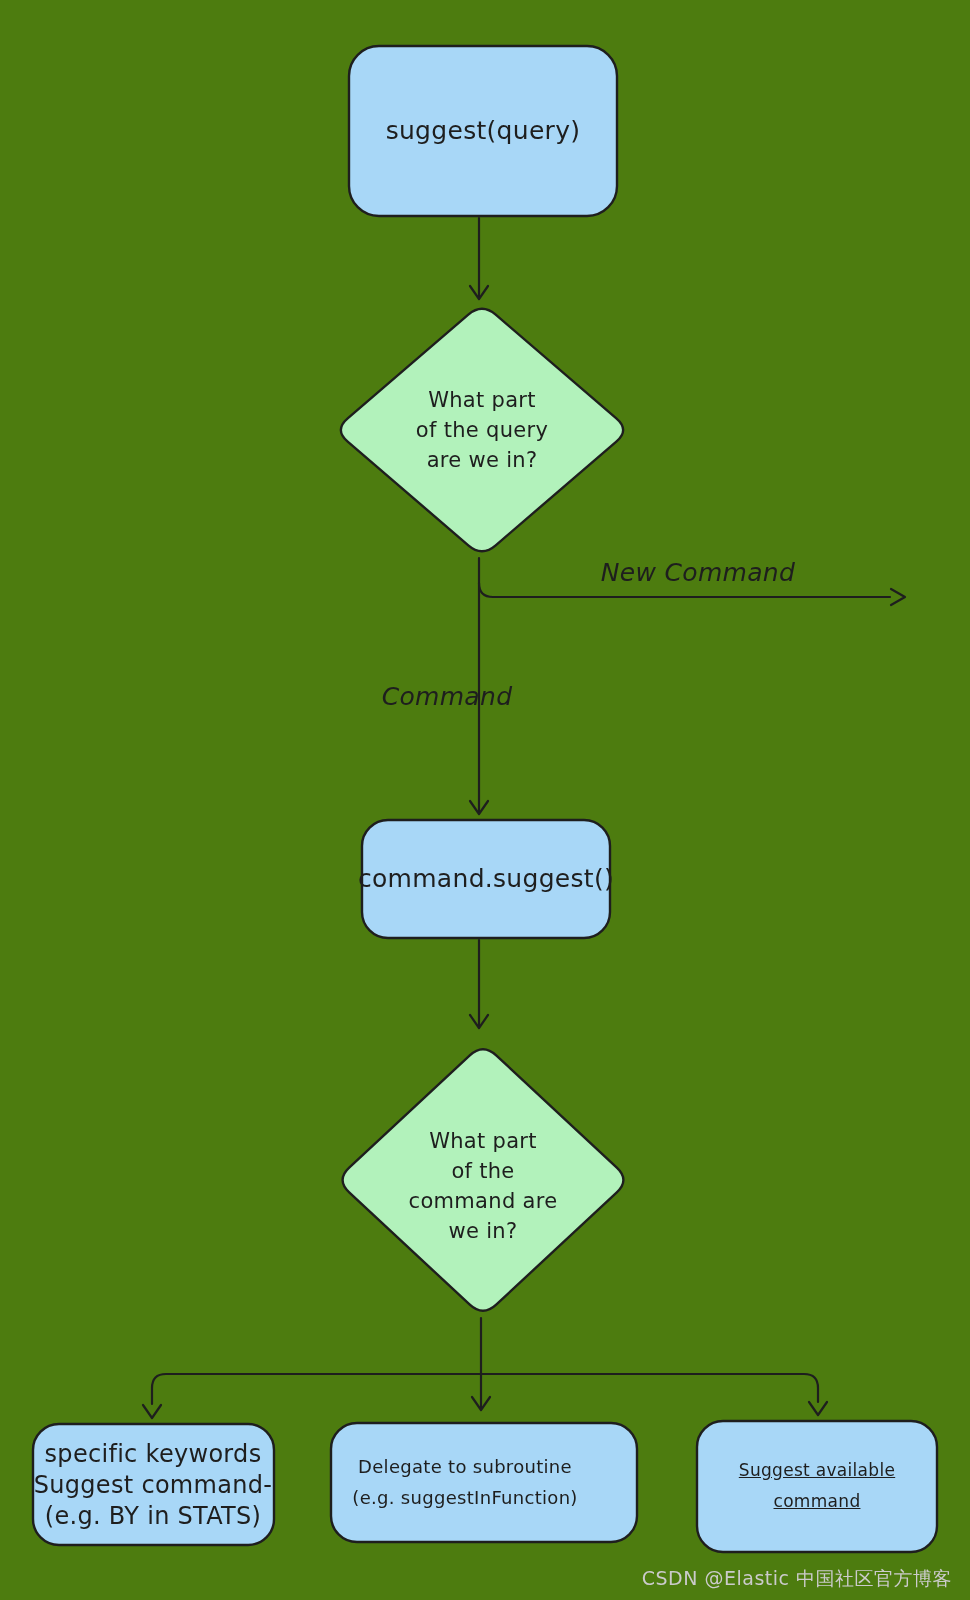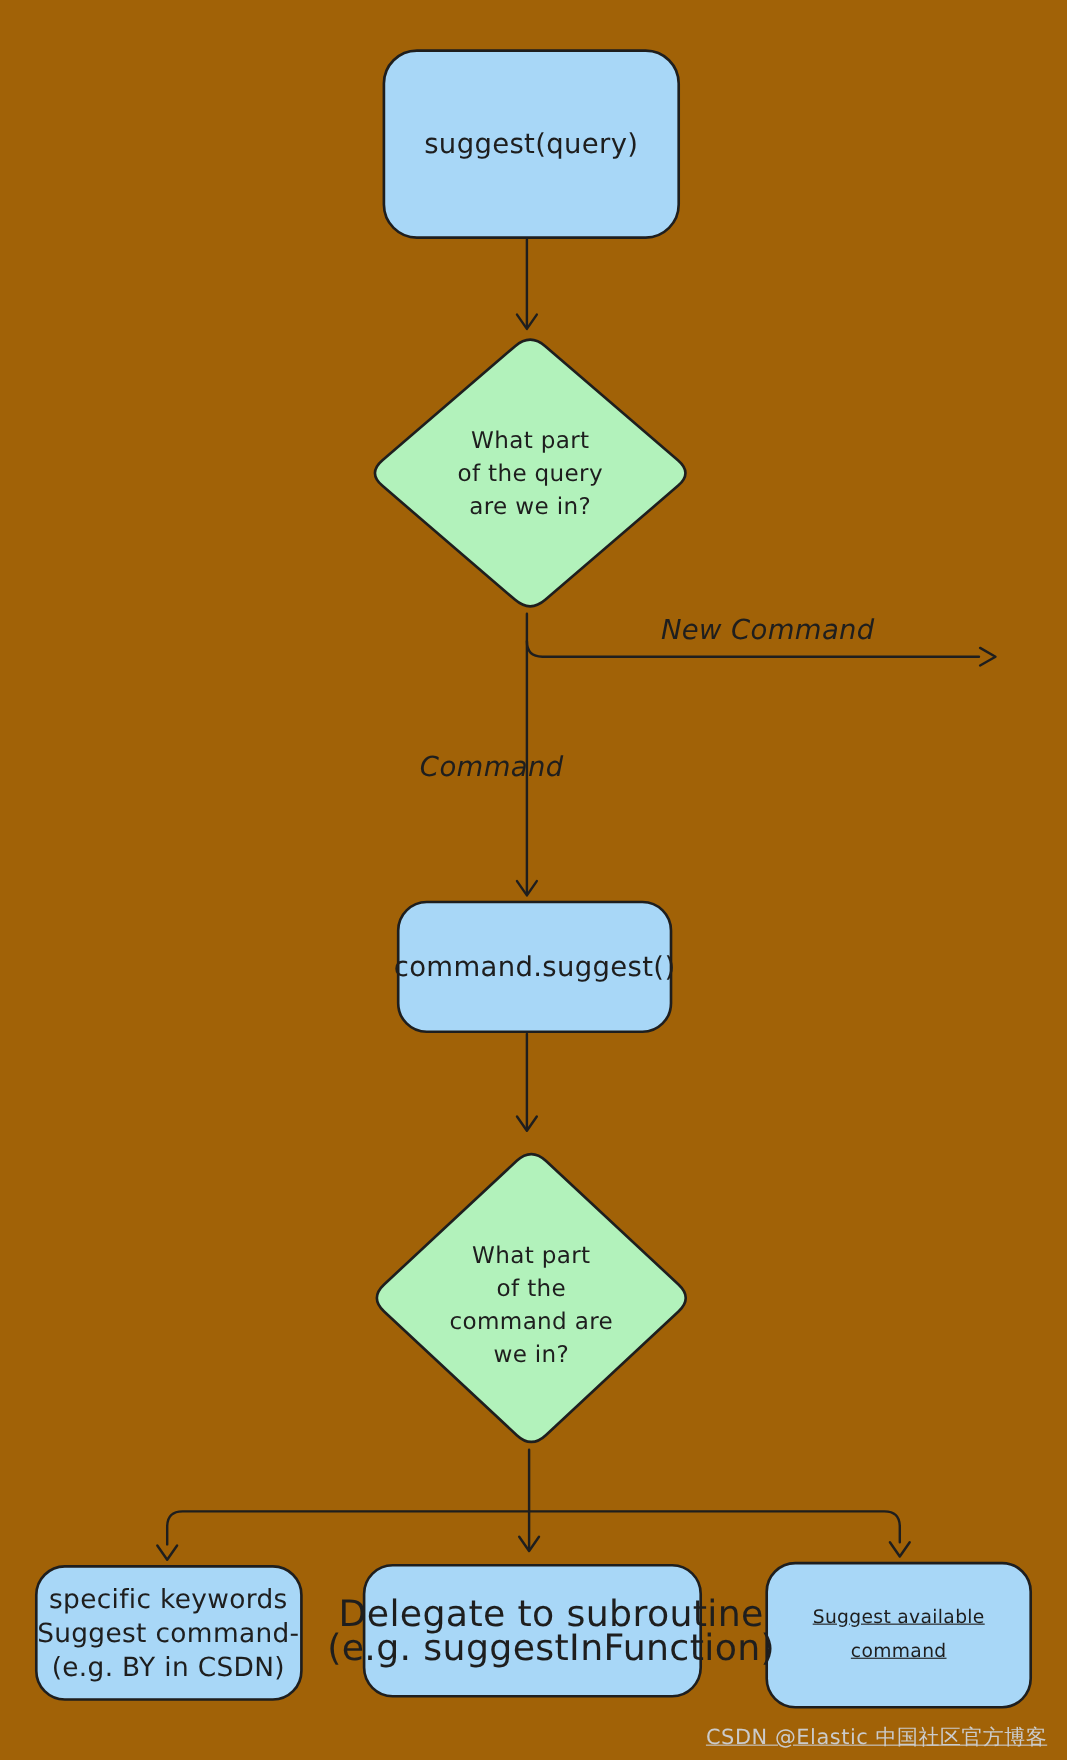--- a/index.html
+++ b/index.html
@@ -4,21 +4,21 @@
 <style>
   html, body {
     margin: 0;
     padding: 0;
     background: #ffffff;
   }
   #canvas {
     position: relative;
     width: 970px;
     height: 1600px;
-    background: #a16207;
+    background: #4d7c0f;
     overflow: hidden;
     font-family: "DejaVu Sans", sans-serif;
     color: #1e1e1e;
   }
   #diagram-svg {
     position: absolute;
     left: 0;
     top: 0;
   }
   .shape {
@@ -114,28 +114,28 @@
   <div class="label diamond-text" style="left:483px; top:1186px;">
     <div>What part</div>
     <div>of the</div>
     <div>command are</div>
     <div>we in?</div>
   </div>
 
   <div class="label small-node" style="left:153px; top:1485px;">
     <div>specific keywords</div>
     <div>Suggest command-</div>
-    <div>(e.g. BY in CSDN)</div>
+    <div>(e.g. BY in STATS)</div>
   </div>
 
-  <div class="label small-node" style="left:496px; top:1482px; font-size:33px;padding-left:10px;">
+  <div class="label small-node" style="left:460px; top:1482px; font-size:18px;padding-left:10px;">
     <div>Delegate to subroutine</div>
     <div>(e.g. suggestInFunction)</div>
   </div>
 
   <div class="label small-node" style="left:817px; top:1486px; font-size:17px;text-decoration:underline;">
     <div>Suggest available</div>
     <div>command</div>
   </div>
 
-  <div class="watermark" style="color: rgb(203, 203, 203); text-decoration: underline;">CSDN @Elastic 中国社区官方博客</div>
+  <div class="watermark" style="color: rgb(203, 203, 203);">CSDN @Elastic 中国社区官方博客</div>
 
 </div>
 
 </body></html>

